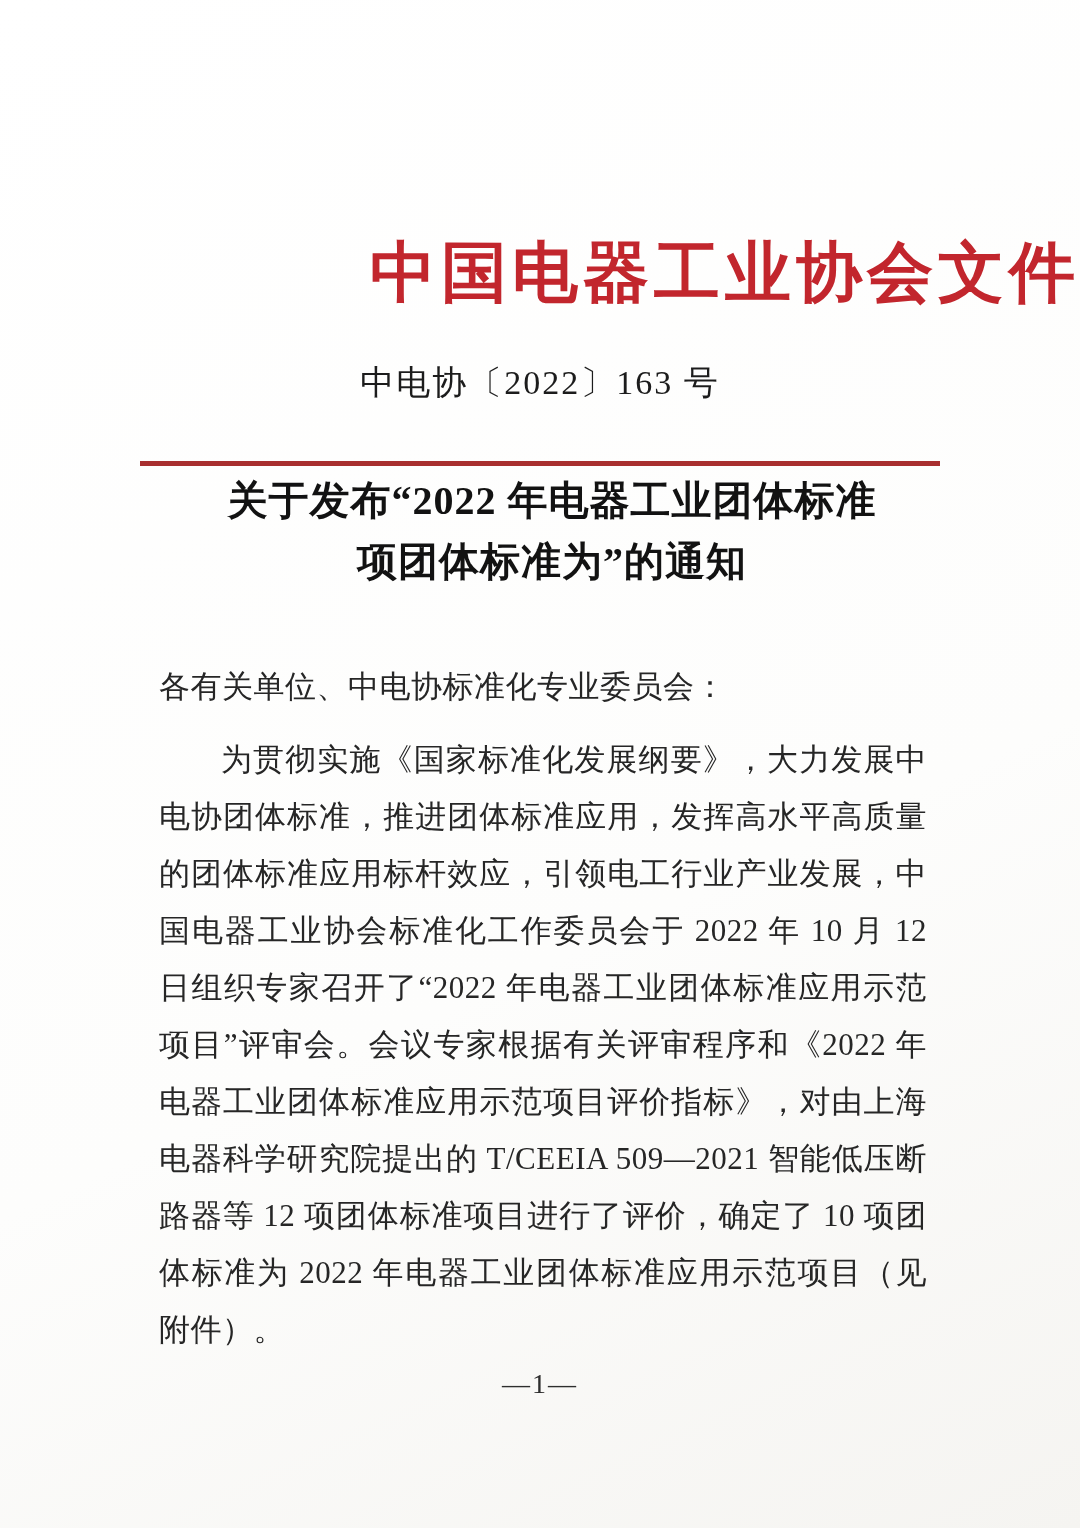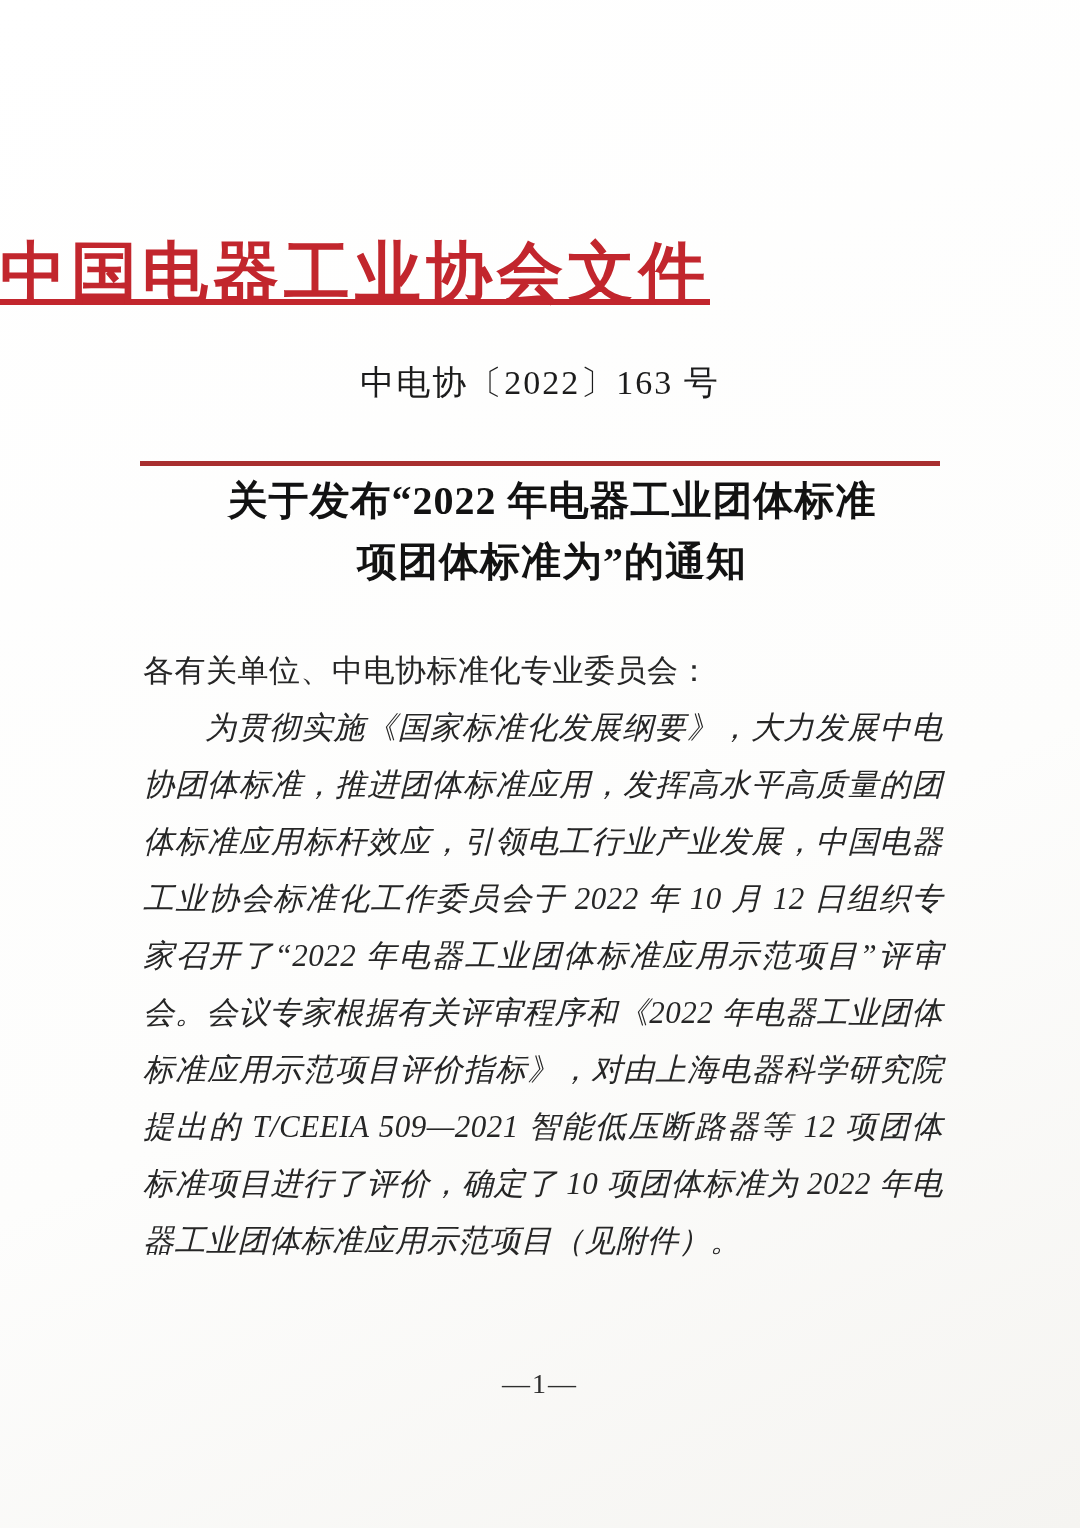--- a/index.html
+++ b/index.html
@@ -15,26 +15,25 @@
     background: linear-gradient(155deg, #ffffff 0%, #fdfdfc 60%, #f5f4f1 100%);
     font-family: "Liberation Serif", "DejaVu Serif", serif;
     color: #222;
     overflow: hidden;
   }
   .org-title {
     position: absolute;
     top: 228px;
     left: 0;
     width: 100%;
-    text-align: left;
+    text-align: right;
     font-size: 66px;
     font-weight: bold;
     letter-spacing: 5px;
     white-space: nowrap;
-    text-decoration: underline;
   }
   .doc-number {
     position: absolute;
     top: 360px;
     left: 0;
     width: 100%;
     text-align: center;
     font-size: 34px;
     letter-spacing: 2px;
     color: #1c1c1c;
@@ -65,26 +64,25 @@
     top: 642px;
     left: 143px;
     width: 800px;
     font-size: 31px;
     line-height: 57px;
     text-align: justify;
     color: #262626;
     letter-spacing: 0.5px;
   }
   .salutation {
-    margin: 0;
+    margin: 16px;
   }
   .para {
-    margin: 0;
+    margin: 16px;
     text-indent: 2em;
-    font-style: italic;
   }
   .page-number {
     position: absolute;
     top: 1368px;
     left: 0;
     width: 100%;
     text-align: center;
     font-size: 28px;
     color: #2e2e2e;
     letter-spacing: 2px;

